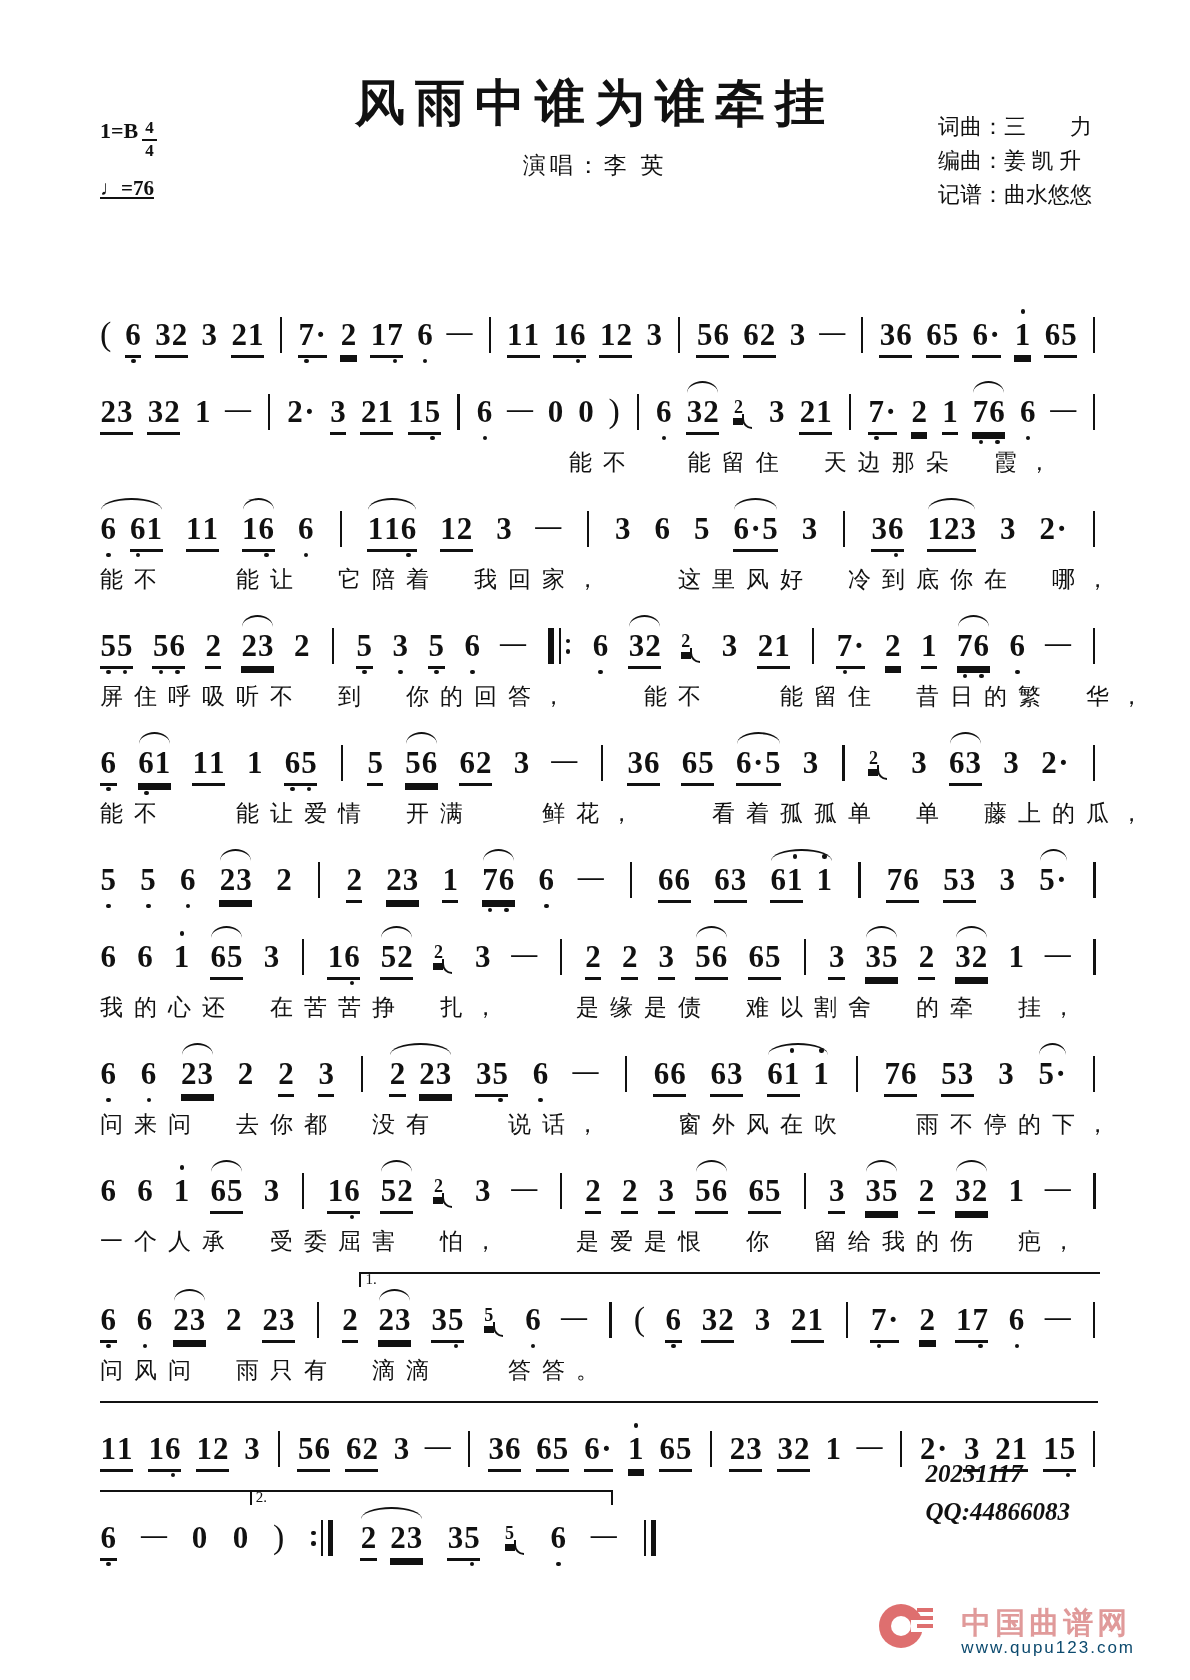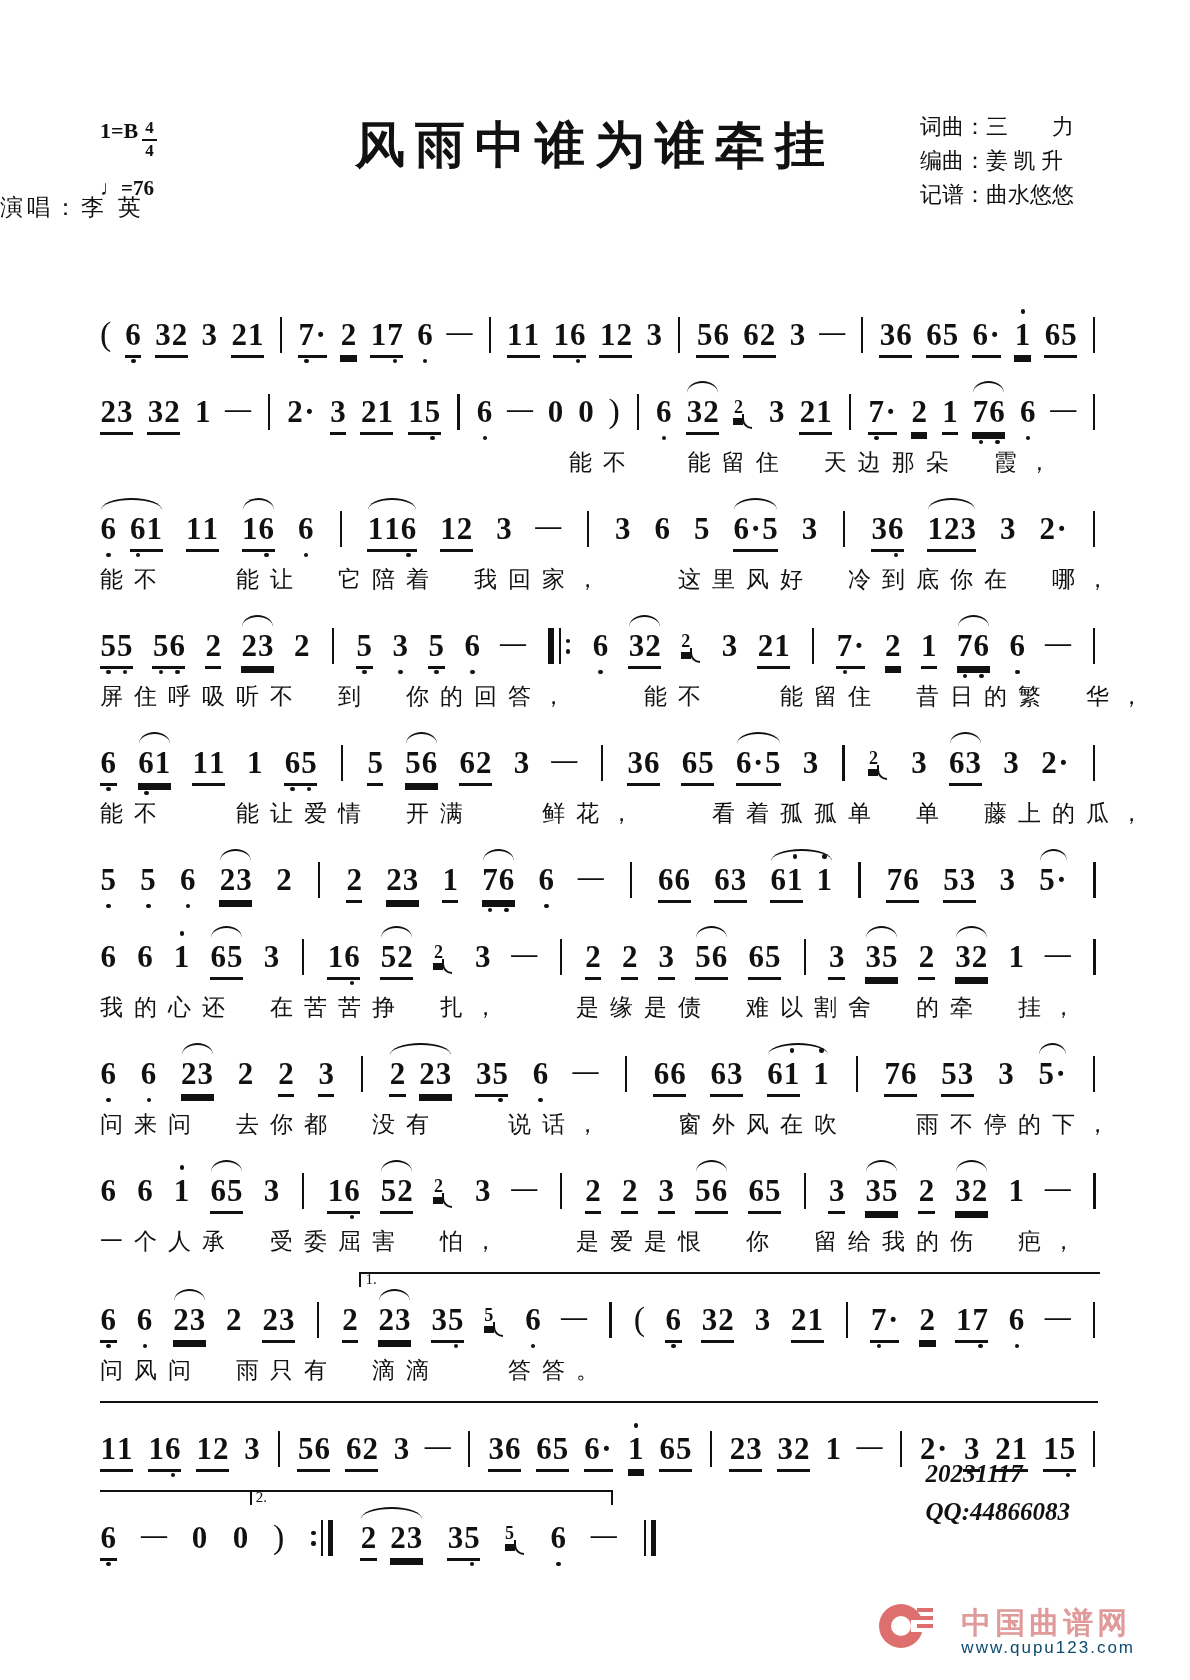--- a/index.html
+++ b/index.html
@@ -4,30 +4,30 @@
 <style>
   html,body{margin:0;padding:0;background:#888;}
   .page{
     position:relative;width:1190px;height:1680px;background:#ffffff;
     margin:0 auto;overflow:hidden;
     font-family:"Liberation Serif","DejaVu Serif",serif;color:#111;
   }
   
   .header{position:relative;height:215px;}
   .title{
-    text-align:center;padding-top:120px;font-size:50px;font-weight:700;
+    text-align:center;padding-top:78px;font-size:50px;font-weight:700;
     letter-spacing:10px;line-height:1;
   }
-  .singer{text-align:left;margin-top:22px;font-size:23px;letter-spacing:4px;}
+  .singer{text-align:center;margin-top:22px;font-size:23px;letter-spacing:4px;}
   .keyblock{position:absolute;left:100px;top:118px;font-size:22px;font-weight:700;}
   .keysig{display:flex;align-items:flex-start;gap:4px;}
   .frac{display:inline-flex;flex-direction:column;text-align:center;font-size:17px;line-height:1.15;}
   .frac .top{border-bottom:2px solid #111;padding:0 3px 1px;}
-  .tempo{margin-top:16px;font-size:21px;}
-  .credits{position:absolute;right:116px;top:110px;text-align:left;font-size:22px;line-height:1.55;}
+  .tempo{margin-top:16px;font-size:21px;text-decoration:underline;}
+  .credits{position:absolute;right:98px;top:110px;text-align:left;font-size:22px;line-height:1.55;}
   .credits div{white-space:pre;}
   
   .score{padding:78px 92px 0 100px;}
   .line{position:relative;margin-bottom:9px;}
   .notes{
     display:flex;justify-content:space-between;align-items:flex-end;
     padding-top:22px;margin-bottom:15px;
   }
   .line.has-volta .notes{padding-top:34px;}
   .note{

